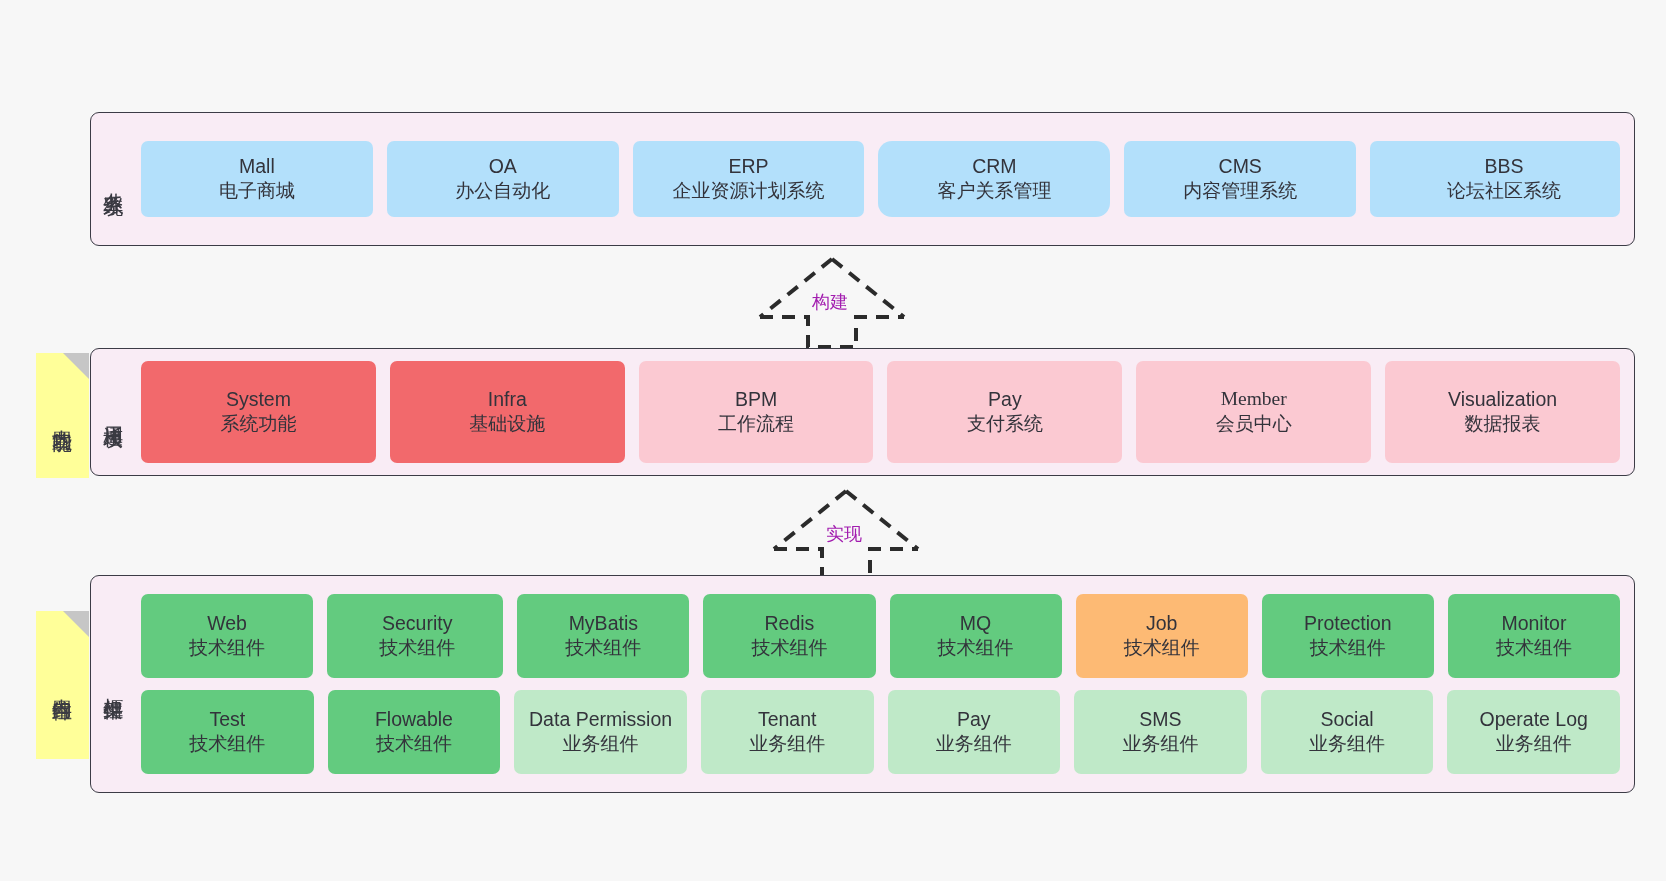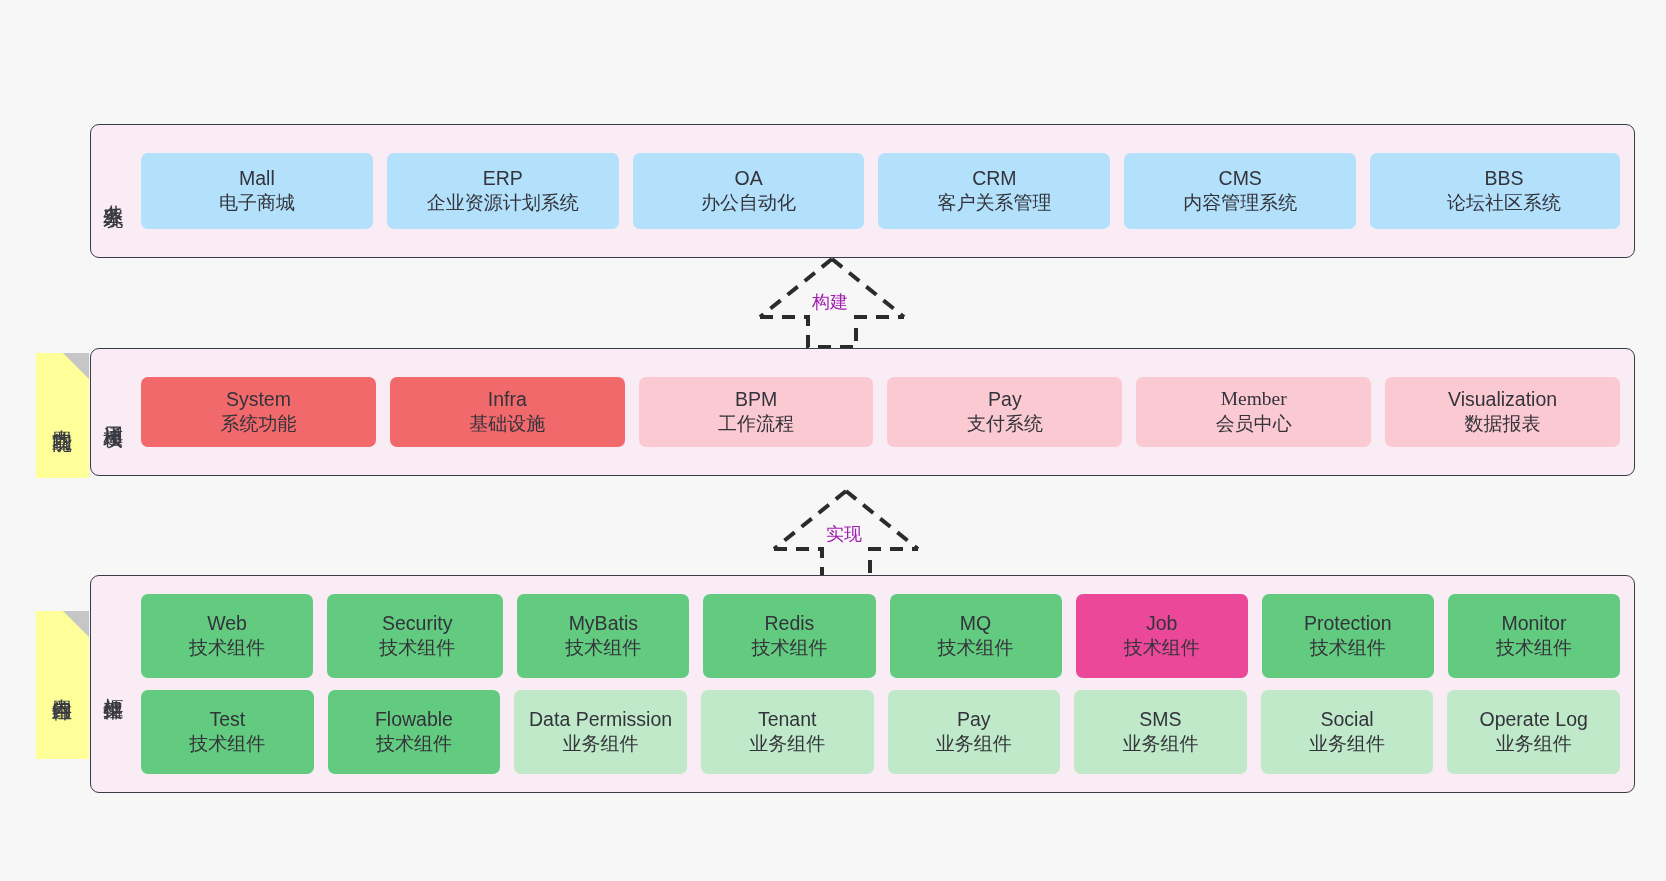--- a/index.html
+++ b/index.html
@@ -78,27 +78,27 @@
     font-size: 19px;
     line-height: 1.28;
     color: #33333b;
     box-sizing: border-box;
     padding: 4px 2px;
   }
   .card .en { font-size: 19.5px; }
   .card .cn { font-size: 19px; }
 
   
-  #layer-business { left: 90px; top: 124px; width: 1545px; height: 134px; }
+  #layer-business { left: 90px; top: 112px; width: 1545px; height: 134px; }
   #layer-business .layer-body { padding-top: 8px; padding-bottom: 8px; }
   #layer-business .card { background: #b3e0fb; height: 76px; }
 
   
   #layer-general { left: 90px; top: 348px; width: 1545px; height: 128px; }
-  #layer-general .card { height: 70px; }
+  #layer-general .card { height: 102px; }
 
   
   #layer-framework { left: 90px; top: 575px; width: 1545px; height: 218px; }
   #layer-framework .card { height: 84px; }
 
   
   .sticky {
     position: absolute;
     background: #ffff99;
     display: flex;
@@ -146,28 +146,28 @@
 
   <div class="layer" id="layer-business">
     <div class="layer-label">业务系统</div>
     <div class="layer-body">
       <div class="row">
           <div class="card" style="background: rgb(179, 224, 251);">
             <div class="en">Mall</div>
             <div class="cn">电子商城</div>
           </div>
           <div class="card" style="background: rgb(179, 224, 251);">
+            <div class="en">OA</div>
+            <div class="cn">办公自动化</div>
+          </div>
+          <div class="card" style="background: rgb(179, 224, 251);">
             <div class="en">ERP</div>
             <div class="cn">企业资源计划系统</div>
           </div>
-          <div class="card" style="background: rgb(179, 224, 251);">
-            <div class="en">OA</div>
-            <div class="cn">办公自动化</div>
-          </div>
-          <div class="card" style="background: rgb(179, 224, 251);">
+          <div class="card" style="background: rgb(179, 224, 251); border-radius: 14px;">
             <div class="en">CRM</div>
             <div class="cn">客户关系管理</div>
           </div>
           <div class="card" style="background: rgb(179, 224, 251);">
             <div class="en">CMS</div>
             <div class="cn">内容管理系统</div>
           </div>
           <div class="card" style="background: rgb(179, 224, 251); padding-left: 20px;">
             <div class="en">BBS</div>
             <div class="cn">论坛社区系统</div>
@@ -245,21 +245,21 @@
             <div class="cn">技术组件</div>
           </div>
           <div class="card" style="background: rgb(99, 203, 127);">
             <div class="en">Redis</div>
             <div class="cn">技术组件</div>
           </div>
           <div class="card" style="background: rgb(99, 203, 127);">
             <div class="en">MQ</div>
             <div class="cn">技术组件</div>
           </div>
-          <div class="card" style="background: #ec4899; text-align: right;">
+          <div class="card" style="background: #fdba74; text-align: right;">
             <div class="en">Job</div>
             <div class="cn">技术组件</div>
           </div>
           <div class="card" style="background: rgb(99, 203, 127);">
             <div class="en">Protection</div>
             <div class="cn">技术组件</div>
           </div>
           <div class="card" style="background: rgb(99, 203, 127);">
             <div class="en">Monitor</div>
             <div class="cn">技术组件</div>

